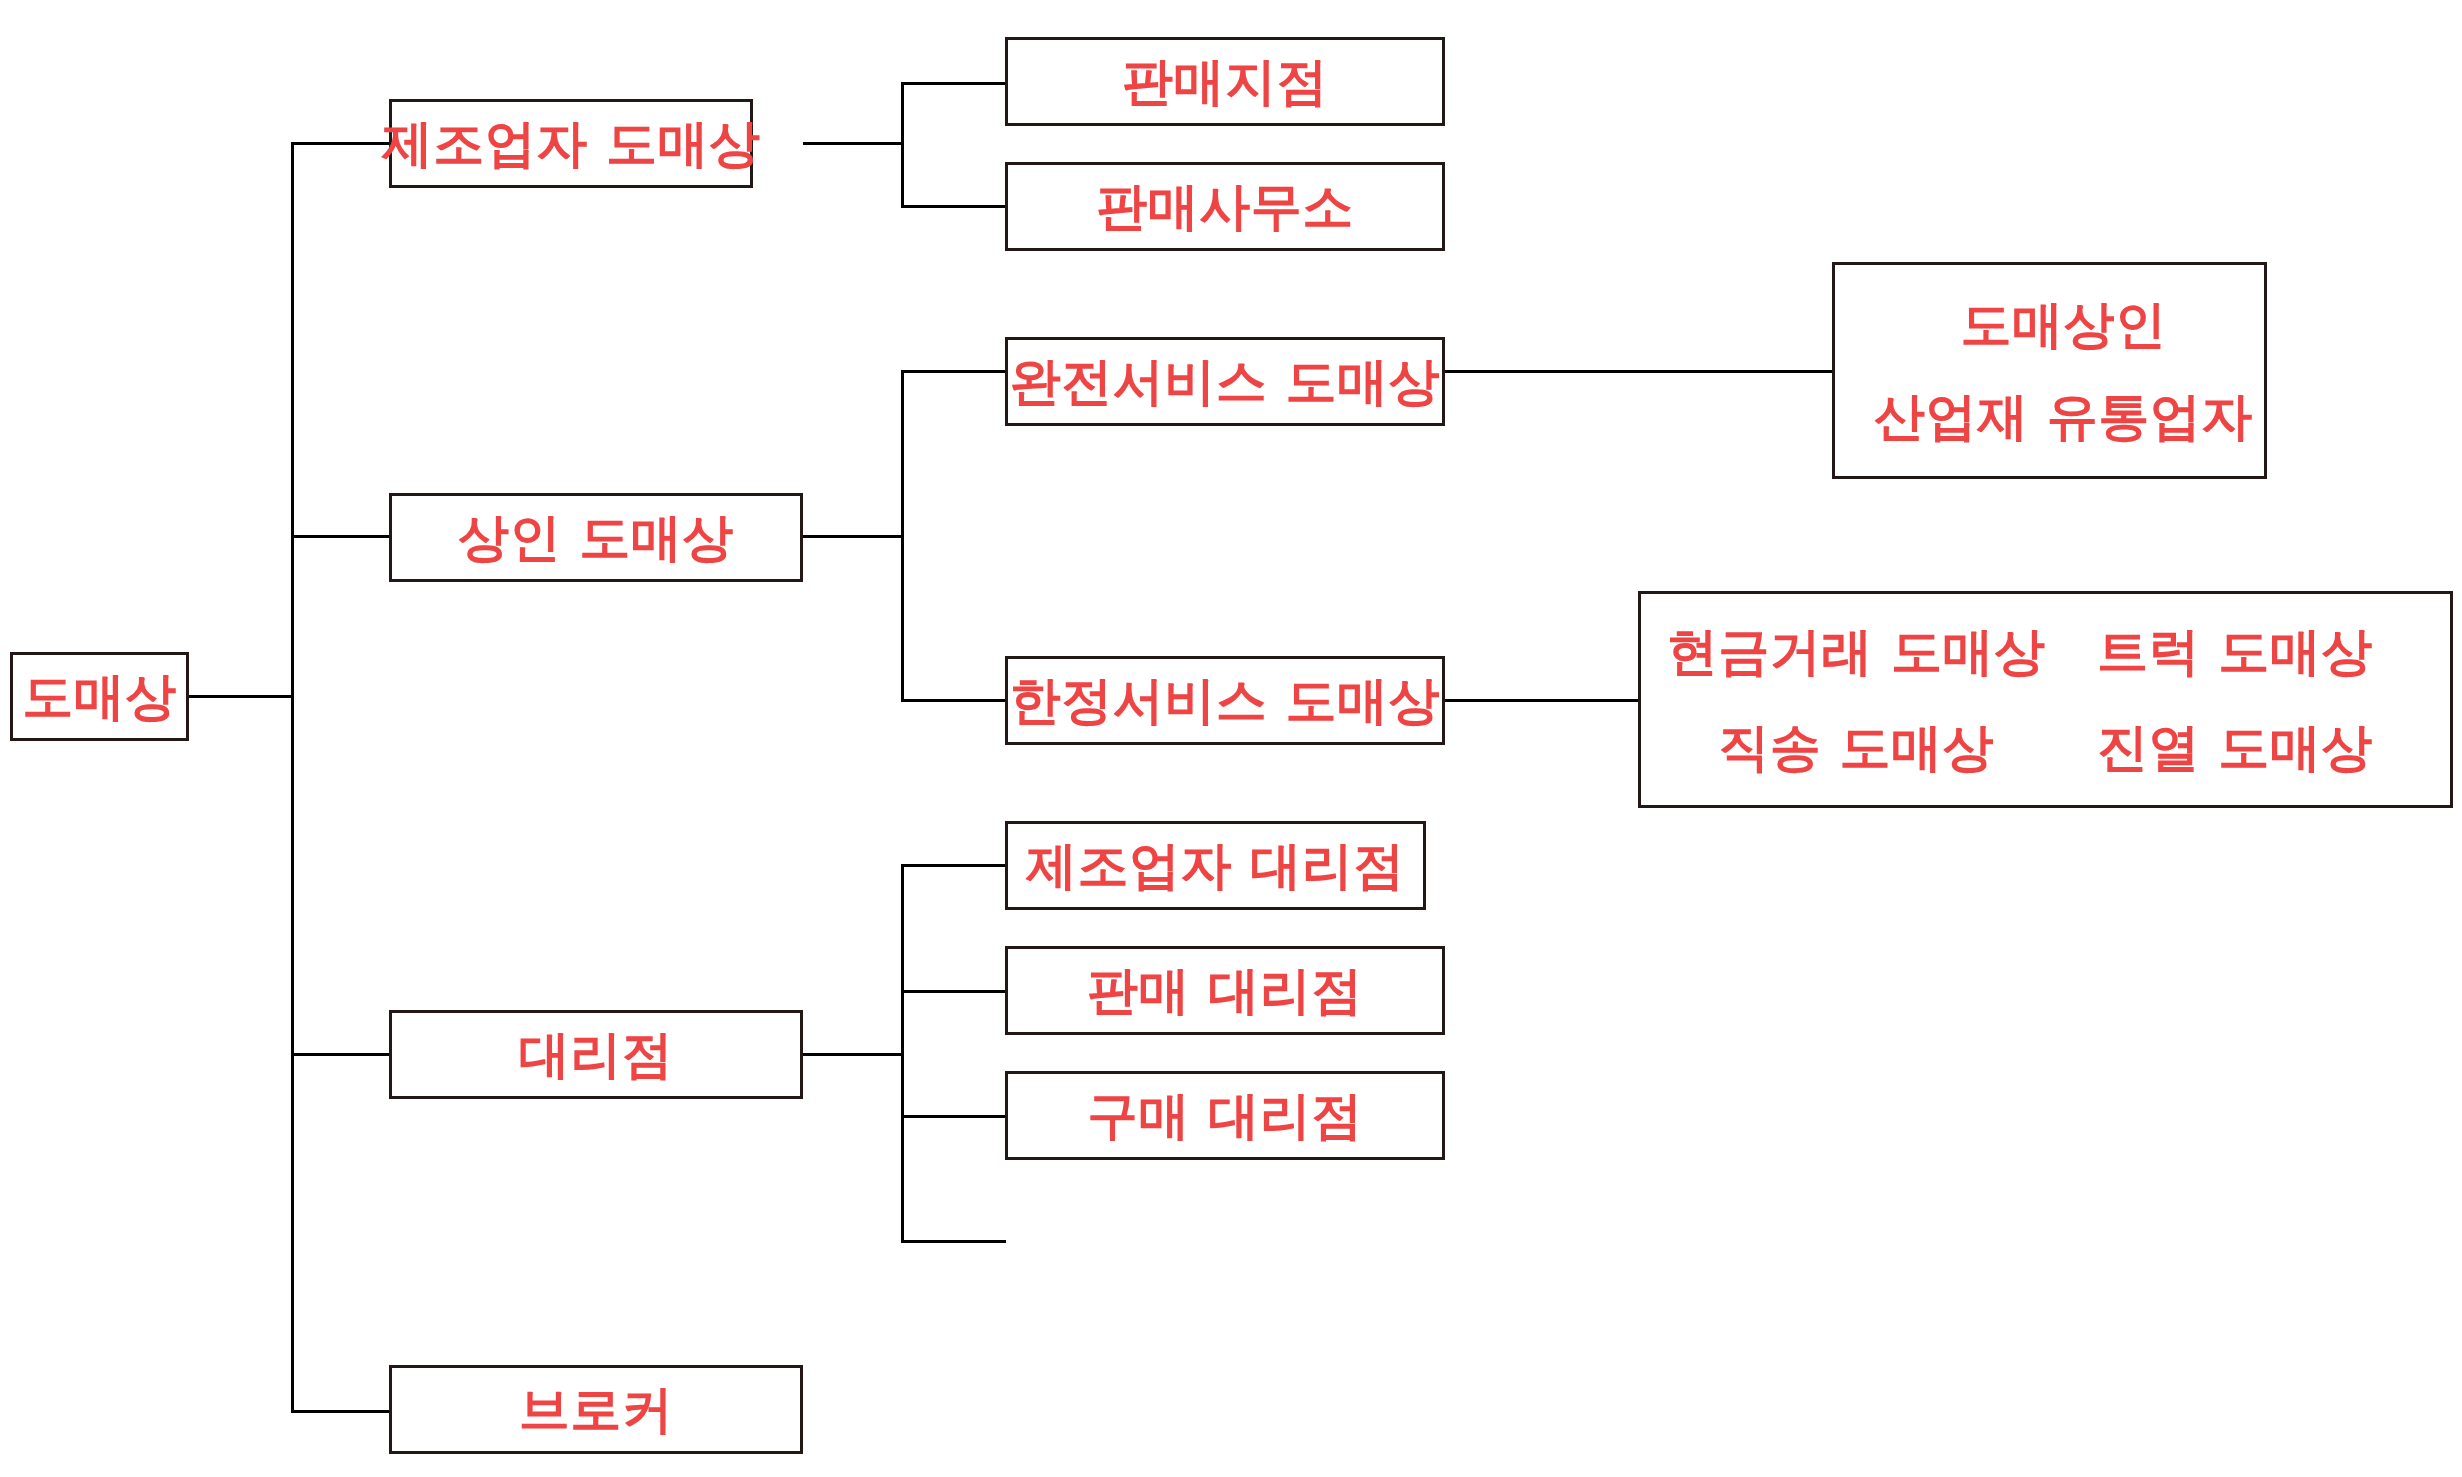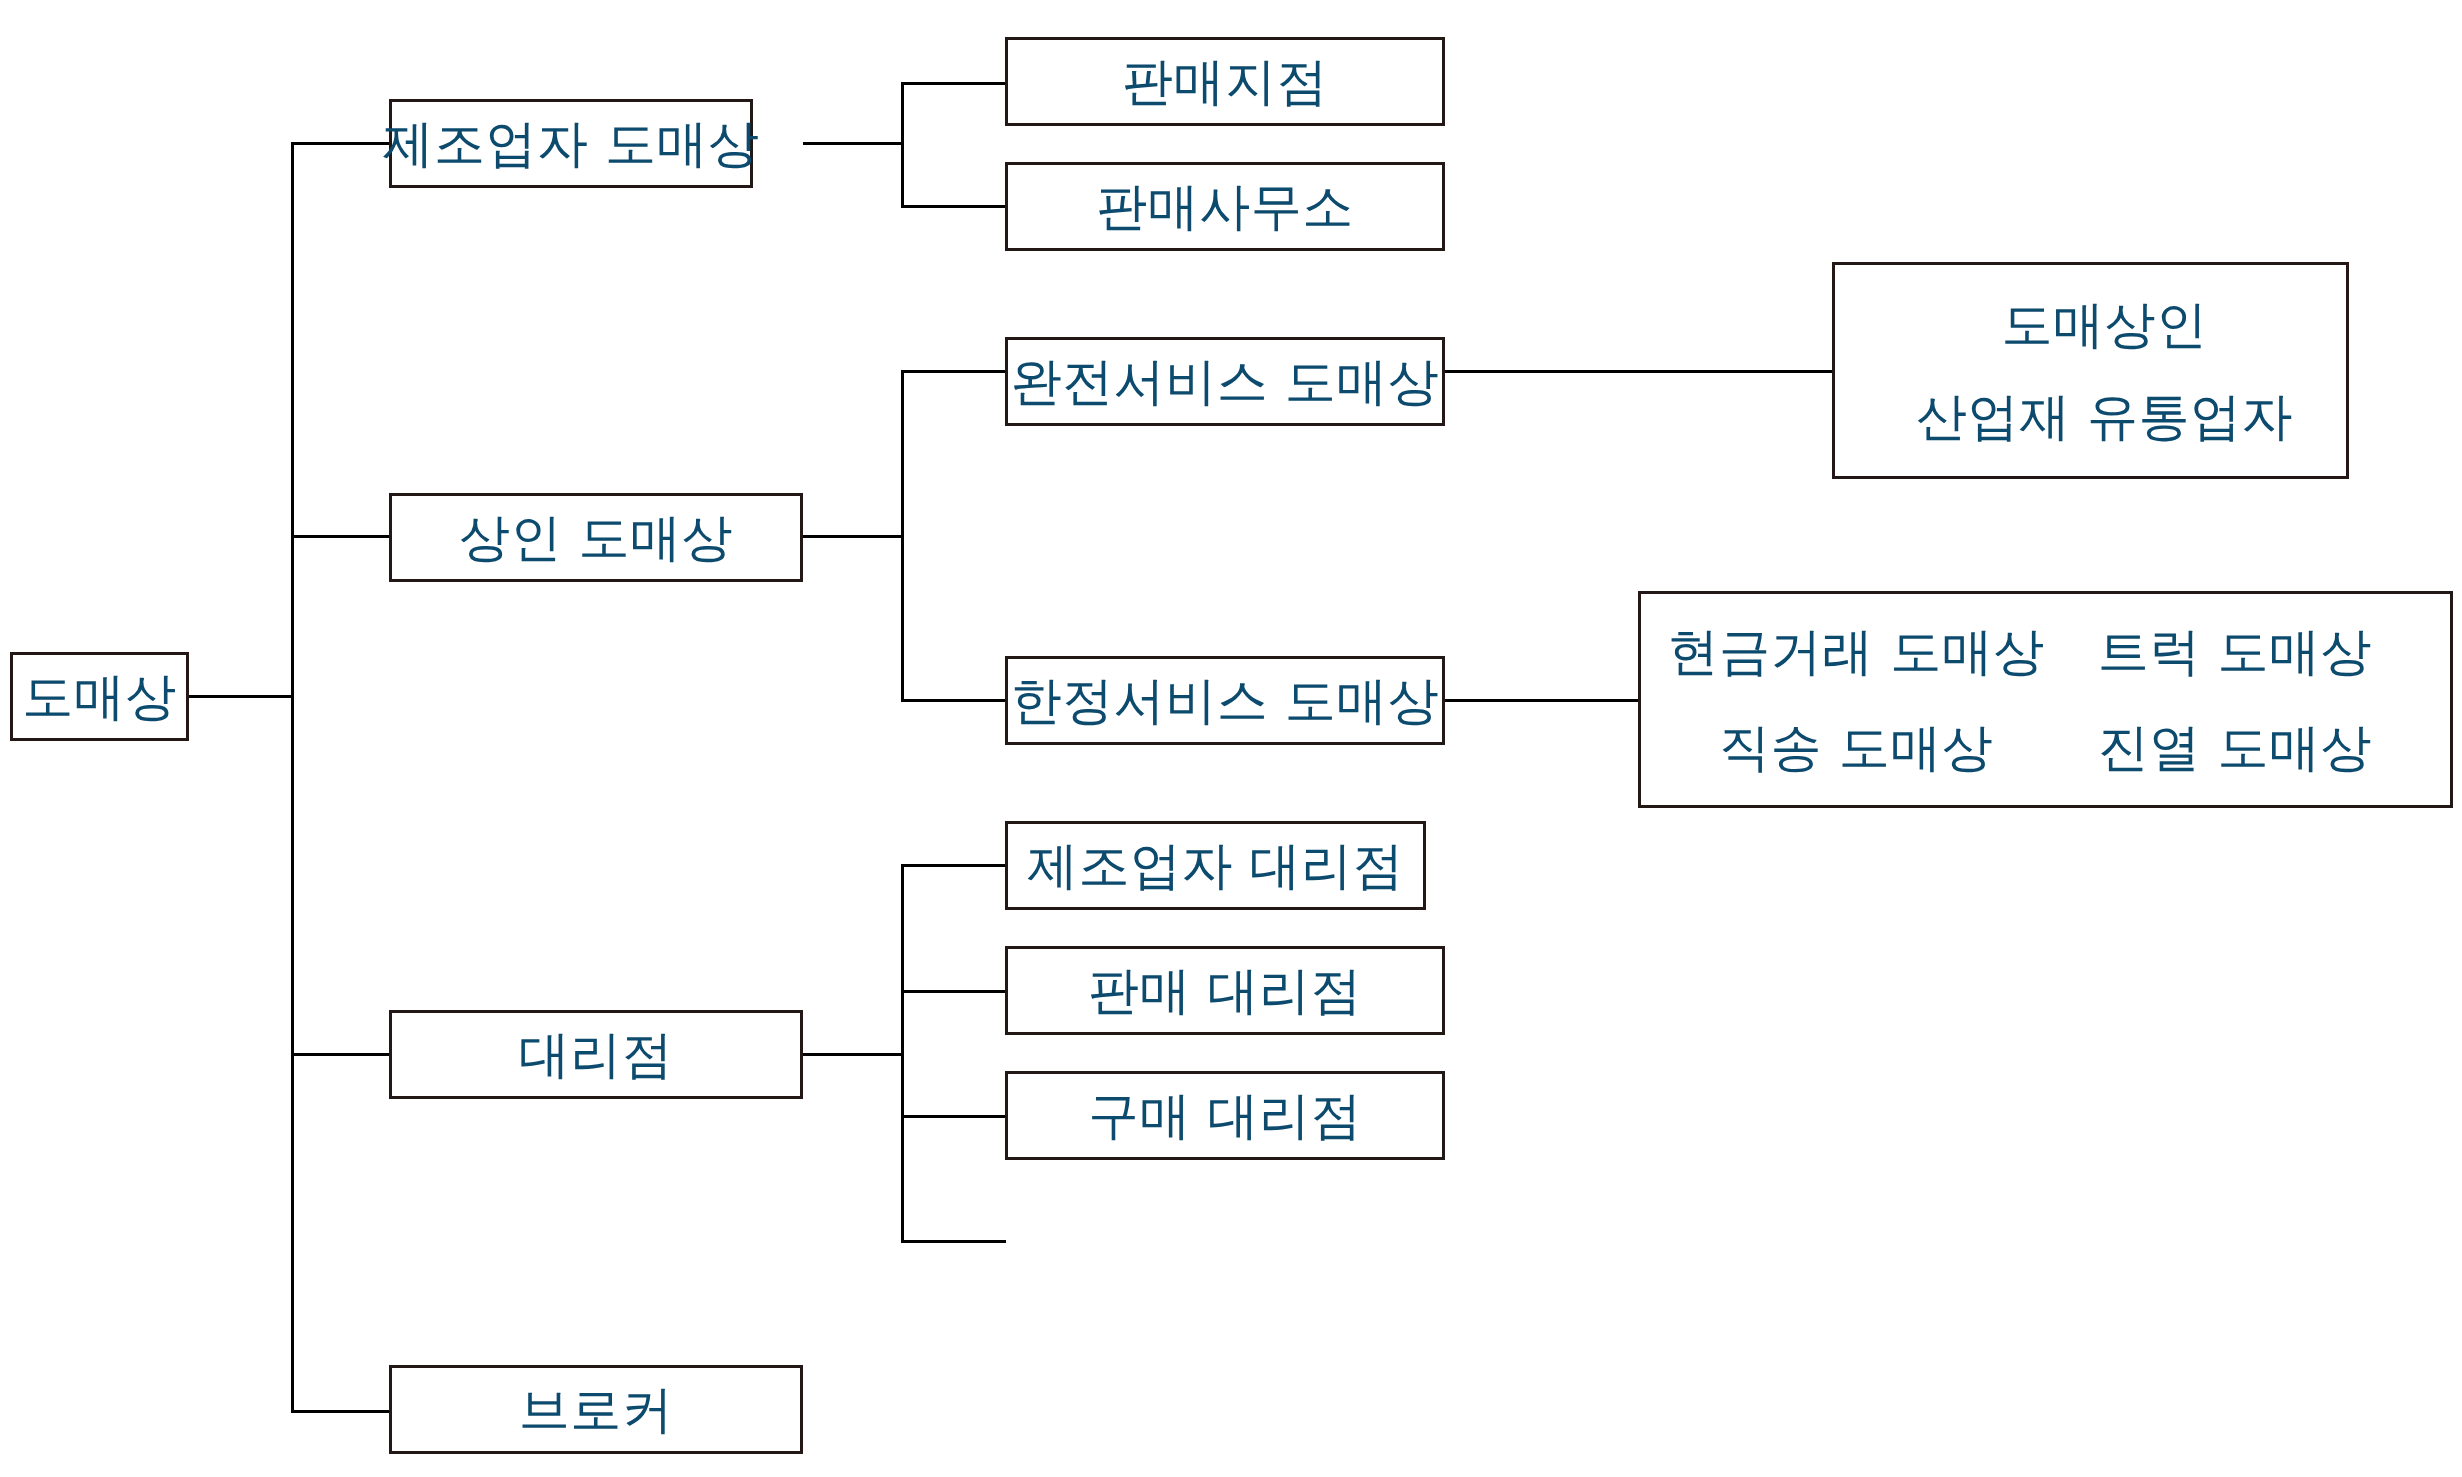--- a/index.html
+++ b/index.html
@@ -21,25 +21,26 @@
   
   .node {
     position: absolute;
     box-sizing: border-box;
     border: 3px solid #231815;
     background: #ffffff;
     display: flex;
     align-items: center;
     justify-content: center;
     text-align: center;
-    color: #0c4a6e;
+    color: #ef4444;
     font-size: 51px;
     line-height: 1.12;
     letter-spacing: 0.5px;
     white-space: nowrap;
+    font-weight: bold;
   }
   .node.multi {
     flex-direction: column;
     justify-content: space-around;
     padding: 13.8px 0;
   }
   .node .line-text {
     display: block;
     width: 100%;
     text-align: center;
@@ -105,21 +106,21 @@
   <div class="edge h" style="left:901px; top:699px; width:105px;"></div>
 
   <div class="node" style="left:1005px; top:327px; width:440px; height:89px;margin-top:10px;">
     <span>완전서비스 도매상</span>
   </div>
   <div class="node" style="left:1005px; top:656px; width:440px; height:89px;">
     <span>한정서비스 도매상</span>
   </div>
 
   <div class="edge h" style="left:1445px; top:370px; width:387px;"></div>
-  <div class="node multi" style="left:1832px; top:262px; width:517px; height:217px;padding-left:28px;">
+  <div class="node multi" style="left:1832px; top:262px; width:435px; height:217px;padding-left:28px;">
     <span class="line-text">도매상인</span>
     <span class="line-text">산업재 유통업자</span>
   </div>
 
   <div class="edge h" style="left:1445px; top:699px; width:193px;"></div>
   <div class="node grid2" style="left:1638px; top:591px; width:815px; height:217px;">
     <span class="cell">현금거래 도매상</span>
     <span class="cell">트럭 도매상</span>
     <span class="cell">직송 도매상</span>
     <span class="cell">진열 도매상</span>

